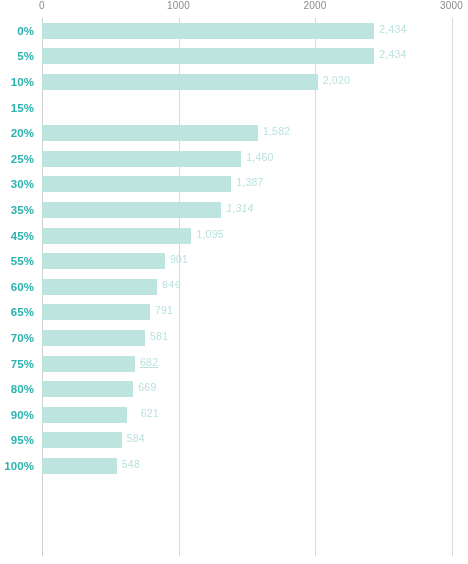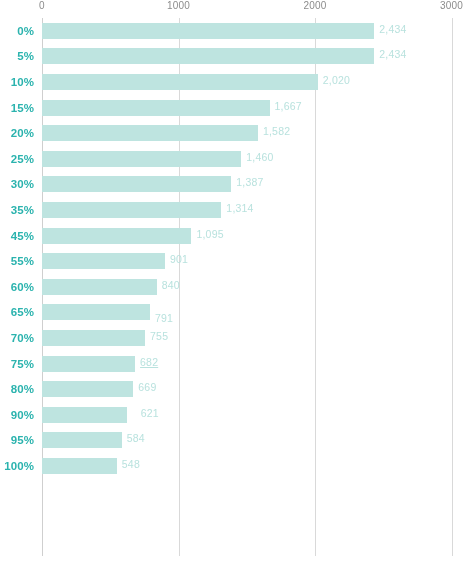--- a/index.html
+++ b/index.html
@@ -135,24 +135,20 @@
       </div>
       <div class="row">
         <div class="row-label">10%</div>
         <div class="bar-wrap">
           <div class="bar" style="width: 275.73px; background: rgb(190, 228, 224);"></div>
           <div class="bar-value" style="color: rgb(185, 226, 222);">2,020</div>
         </div>
       </div>
       <div class="row">
         <div class="row-label">15%</div>
-        <div class="bar-wrap">
-          <div class="bar" style="width: 227.546px; background: rgb(190, 228, 224);"></div>
-          <div class="bar-value" style="color: rgb(185, 226, 222);">1,667</div>
-        </div>
       </div>
       <div class="row">
         <div class="row-label">20%</div>
         <div class="bar-wrap">
           <div class="bar" style="width: 215.943px; background: rgb(190, 228, 224);"></div>
           <div class="bar-value" style="color: rgb(185, 226, 222);">1,582</div>
         </div>
       </div>
       <div class="row">
         <div class="row-label">25%</div>
@@ -165,56 +161,56 @@
         <div class="row-label">30%</div>
         <div class="bar-wrap">
           <div class="bar" style="width: 189.326px; background: rgb(190, 228, 224);"></div>
           <div class="bar-value" style="color: rgb(185, 226, 222);">1,387</div>
         </div>
       </div>
       <div class="row">
         <div class="row-label">35%</div>
         <div class="bar-wrap">
           <div class="bar" style="width: 179.361px; background: rgb(190, 228, 224);"></div>
-          <div class="bar-value" style="color: rgb(185, 226, 222);">1,314</div>
+          <div class="bar-value" style="color: rgb(185, 226, 222); font-style: italic;">1,314</div>
         </div>
       </div>
       <div class="row">
         <div class="row-label">45%</div>
         <div class="bar-wrap">
           <div class="bar" style="width: 149.468px; background: rgb(190, 228, 224);"></div>
           <div class="bar-value" style="color: rgb(185, 226, 222);">1,095</div>
         </div>
       </div>
       <div class="row">
         <div class="row-label">55%</div>
         <div class="bar-wrap">
           <div class="bar" style="width: 122.987px; background: rgb(190, 228, 224);"></div>
           <div class="bar-value" style="color: rgb(185, 226, 222);">901</div>
         </div>
       </div>
       <div class="row">
         <div class="row-label">60%</div>
         <div class="bar-wrap">
           <div class="bar" style="width: 114.66px; background: rgb(190, 228, 224);"></div>
-          <div class="bar-value" style="color: rgb(185, 226, 222);">840</div>
+          <div class="bar-value" style="color: rgb(185, 226, 222); font-family: Liberation Mono, monospace;">840</div>
         </div>
       </div>
       <div class="row">
         <div class="row-label">65%</div>
         <div class="bar-wrap">
           <div class="bar" style="width: 107.971px; background: rgb(190, 228, 224);"></div>
-          <div class="bar-value" style="color: rgb(185, 226, 222); margin-top: 8px;">791</div>
+          <div class="bar-value" style="color: rgb(185, 226, 222);">791</div>
         </div>
       </div>
       <div class="row">
         <div class="row-label">70%</div>
         <div class="bar-wrap">
           <div class="bar" style="width: 103.057px; background: rgb(190, 228, 224);"></div>
-          <div class="bar-value" style="color: rgb(185, 226, 222);">755</div>
+          <div class="bar-value" style="color: rgb(185, 226, 222);">581</div>
         </div>
       </div>
       <div class="row">
         <div class="row-label">75%</div>
         <div class="bar-wrap">
           <div class="bar" style="width: 93.093px; background: rgb(190, 228, 224);"></div>
           <div class="bar-value" style="color: rgb(185, 226, 222); text-decoration: underline;">682</div>
         </div>
       </div>
       <div class="row">

